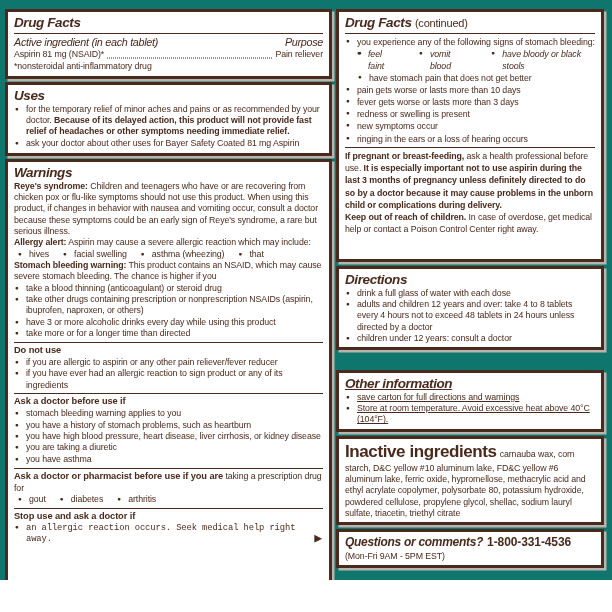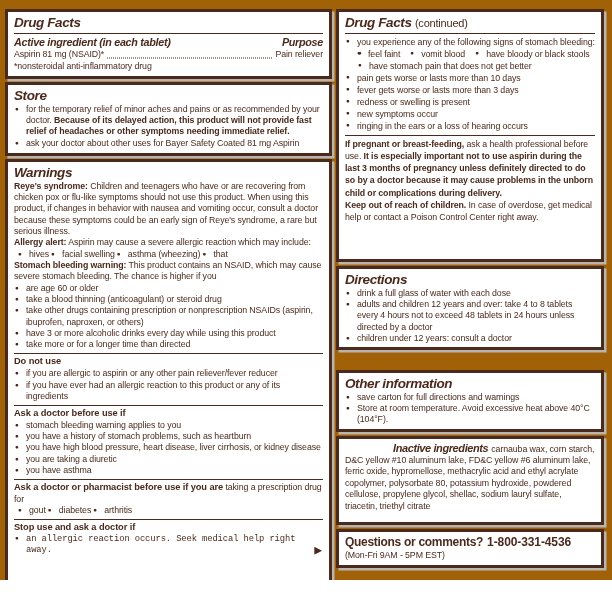--- a/index.html
+++ b/index.html
@@ -2,62 +2,62 @@
 <html><head>
 <meta charset="utf-8">
 <style>
   * { margin:0; padding:0; box-sizing:border-box; }
   html,body { background:#ffffff; }
   body {
     width:612px; height:612px;
     font-family:"Liberation Sans", sans-serif;
     color:#4a2a1c;
   }
-  .page { position:relative; width:612px; height:580px; overflow:hidden; background:#a16207; }
+  .page { position:relative; width:612px; height:580px; overflow:hidden; background:#0f766e; }
   .col { position:absolute; top:9px; }
   .col.left  { left:5px;   width:327px; }
   .col.right { left:336px; width:268px; }
 
   .box {
     border:3px solid #4a2a1c;
     background:#fff;
     box-shadow:2.5px 2.5px 0 #b9b4b0;
     padding:2px 6px 3px;
     margin-bottom:3px;
     font-size:8.8px;
     line-height:1.29;
     letter-spacing:-0.1px;
   }
   .bxa { min-height:70px; }
   .bxb { min-height:74px; }
   .bxc { min-height:433px; margin-bottom:0; }
   .bxd { min-height:253px; margin-bottom:4px; line-height:1.38; }
   .bxe { min-height:81px;  margin-bottom:20px; }
-  .bxf { min-height:61px;  margin-bottom:4px; }
+  .bxf { min-height:61px;  margin-bottom:4px;text-decoration:underline; }
   .bxg { min-height:89px;  margin-bottom:4px; }
   .bxh { min-height:20px;  margin-bottom:0; padding-top:3px; }
 
   .h1 { font-size:13.5px; font-weight:bold; font-style:italic; letter-spacing:-0.4px; line-height:1.15; padding-top:1px; }
   .h1-suffix { font-size:11px; font-weight:normal; font-style:normal; letter-spacing:-0.2px; }
   .title-rule { border-bottom:1.6px solid #4a2a1c; padding-bottom:2px; margin-bottom:2px; }
-  .h2 { font-size:10.8px; font-weight:bold; font-style:italic; letter-spacing:-0.3px; }
+  .h2 { font-size:10.8px; font-weight:normal; font-style:italic; letter-spacing:-0.3px; }
   .h3 { font-size:9.3px; font-weight:bold; margin-top:1px; }
-  .runin-h { font-size:11px; font-weight:bold; font-style:italic; letter-spacing:-0.4px; margin-right:3px;margin-left:48px; }
-  .q-title { font-size:12px; font-weight:bold; letter-spacing:-0.3px; margin-right:4px; }
+  .runin-h { font-size:17px; font-weight:bold; letter-spacing:-0.4px; margin-right:3px; }
+  .q-title { font-size:12px; font-weight:bold; font-style:italic; letter-spacing:-0.3px; margin-right:4px; }
   .q-phone { font-size:12px; font-weight:bold;margin-top:14px; }
   .q-hours { font-size:8.8px; }
 
   .row { display:flex; justify-content:space-between; align-items:baseline; }
   .leader { flex:1 1 auto; border-bottom:1.7px dotted #4a2a1c; margin:0 3px; align-self:flex-end; transform:translateY(-2.5px); }
 
   ul { list-style:none; }
   li { position:relative; padding-left:12px; }
   li::before { content:"\25CF"; position:absolute; left:1px; top:1px; font-size:6.3px; }
   ul.sub { padding-left:12px; }
-  .inline-bullets { display:flex; gap:2px; padding-left:4px; }
+  .inline-bullets { display:flex; gap:14px; padding-left:4px; }
   .ib { position:relative; padding-left:11px; }
   .ib::before { content:"\25CF"; position:absolute; left:0; top:1px; font-size:6.3px; }
 
   p { margin:0; }
   .rule { border-top:1.5px solid #4a2a1c; margin:2.5px 0 2px; }
   .stop-row { display:flex; align-items:flex-end;font-family:Liberation Mono, monospace; }
   .stop-row ul { flex:1; }
   .arrow { font-size:13px; line-height:1; margin-left:auto; padding-right:1px; }
   b { font-weight:bold;margin-top:21px; }
 </style>
@@ -76,21 +76,21 @@
       </div>
       <div class="row">
         <span>Aspirin 81 mg (NSAID)*</span>
         <span class="leader"></span>
         <span>Pain reliever</span>
       </div>
       <div>*nonsteroidal anti-inflammatory drug</div>
     </section>
 
     <section class="box bxb">
-      <div class="h1">Store</div>
+      <div class="h1">Uses</div>
       <ul>
         <li><span>for the temporary relief of minor aches and pains or as recommended by your doctor.  </span><b>Because of its delayed action, this product will not provide fast relief of headaches or other symptoms needing immediate relief.</b></li>
         <li>ask your doctor about other uses for Bayer Safety Coated 81 mg Aspirin</li>
       </ul>
     </section>
 
     <section class="box bxc">
       <div class="h1">Warnings</div>
 
       <p><b>Reye's syndrome:</b><span> Children and teenagers who have or are recovering from chicken pox or flu-like symptoms should not use this product.  When using this product, if changes in behavior with nausea and vomiting occur, consult a doctor because these symptoms could be an early sign of Reye's syndrome, a rare but serious illness.</span></p>
@@ -98,32 +98,31 @@
       <p><b>Allergy alert:</b><span> Aspirin may cause a severe allergic reaction which may include:</span></p>
       <div class="inline-bullets">
         <span class="ib">hives</span>
         <span class="ib">facial swelling</span>
         <span class="ib">asthma (wheezing)</span>
         <span class="ib">that</span>
       </div>
 
       <p><b>Stomach bleeding warning:</b><span> This product contains an NSAID, which may cause severe stomach bleeding. The chance is higher if you</span></p>
       <ul>
-        <li>are age 60 or older</li>
         <li>take a blood thinning (anticoagulant) or steroid drug</li>
         <li>take other drugs containing prescription or nonprescription NSAIDs (aspirin, ibuprofen, naproxen, or others)</li>
         <li>have 3 or more alcoholic drinks every day while using this product</li>
         <li>take more or for a longer time than directed</li>
       </ul>
 
       <div class="rule"></div>
       <div class="h3">Do not use</div>
       <ul>
         <li>if you are allergic to aspirin or any other pain reliever/fever reducer</li>
-        <li>if you have ever had an allergic reaction to this product or any of its ingredients</li>
+        <li>if you have ever had an allergic reaction to sign product or any of its ingredients</li>
       </ul>
 
       <div class="rule"></div>
       <div class="h3">Ask a doctor before use if</div>
       <ul>
         <li>stomach bleeding warning applies to you</li>
         <li>you have a history of stomach problems, such as heartburn</li>
         <li>you have high blood pressure, heart disease, liver cirrhosis, or kidney disease</li>
         <li>you are taking a diuretic</li>
         <li>you have asthma</li>
@@ -154,21 +153,21 @@
       <div class="h1 title-rule">
         <span>Drug Facts</span>
         <span class="h1-suffix">(continued)</span>
       </div>
       <ul>
         <li>you experience any of the following signs of stomach bleeding:</li>
       </ul>
       <ul class="sub">
         <li style="padding-left:0; list-style:none;">
           <span style="position:static"></span>
-          <span class="inline-bullets" style="display:flex; gap:10px; padding-left:0;">
+          <span class="inline-bullets" style="display:flex; gap:22px; padding-left:0;font-style:italic;">
             <span class="ib">feel faint</span>
             <span class="ib">vomit blood</span>
             <span class="ib">have bloody or black stools</span>
           </span>
         </li>
         <li>have stomach pain that does not get better</li>
       </ul>
       <ul>
         <li>pain gets worse or lasts more than 10 days</li>
         <li>fever gets worse or lasts more than 3 days</li>

